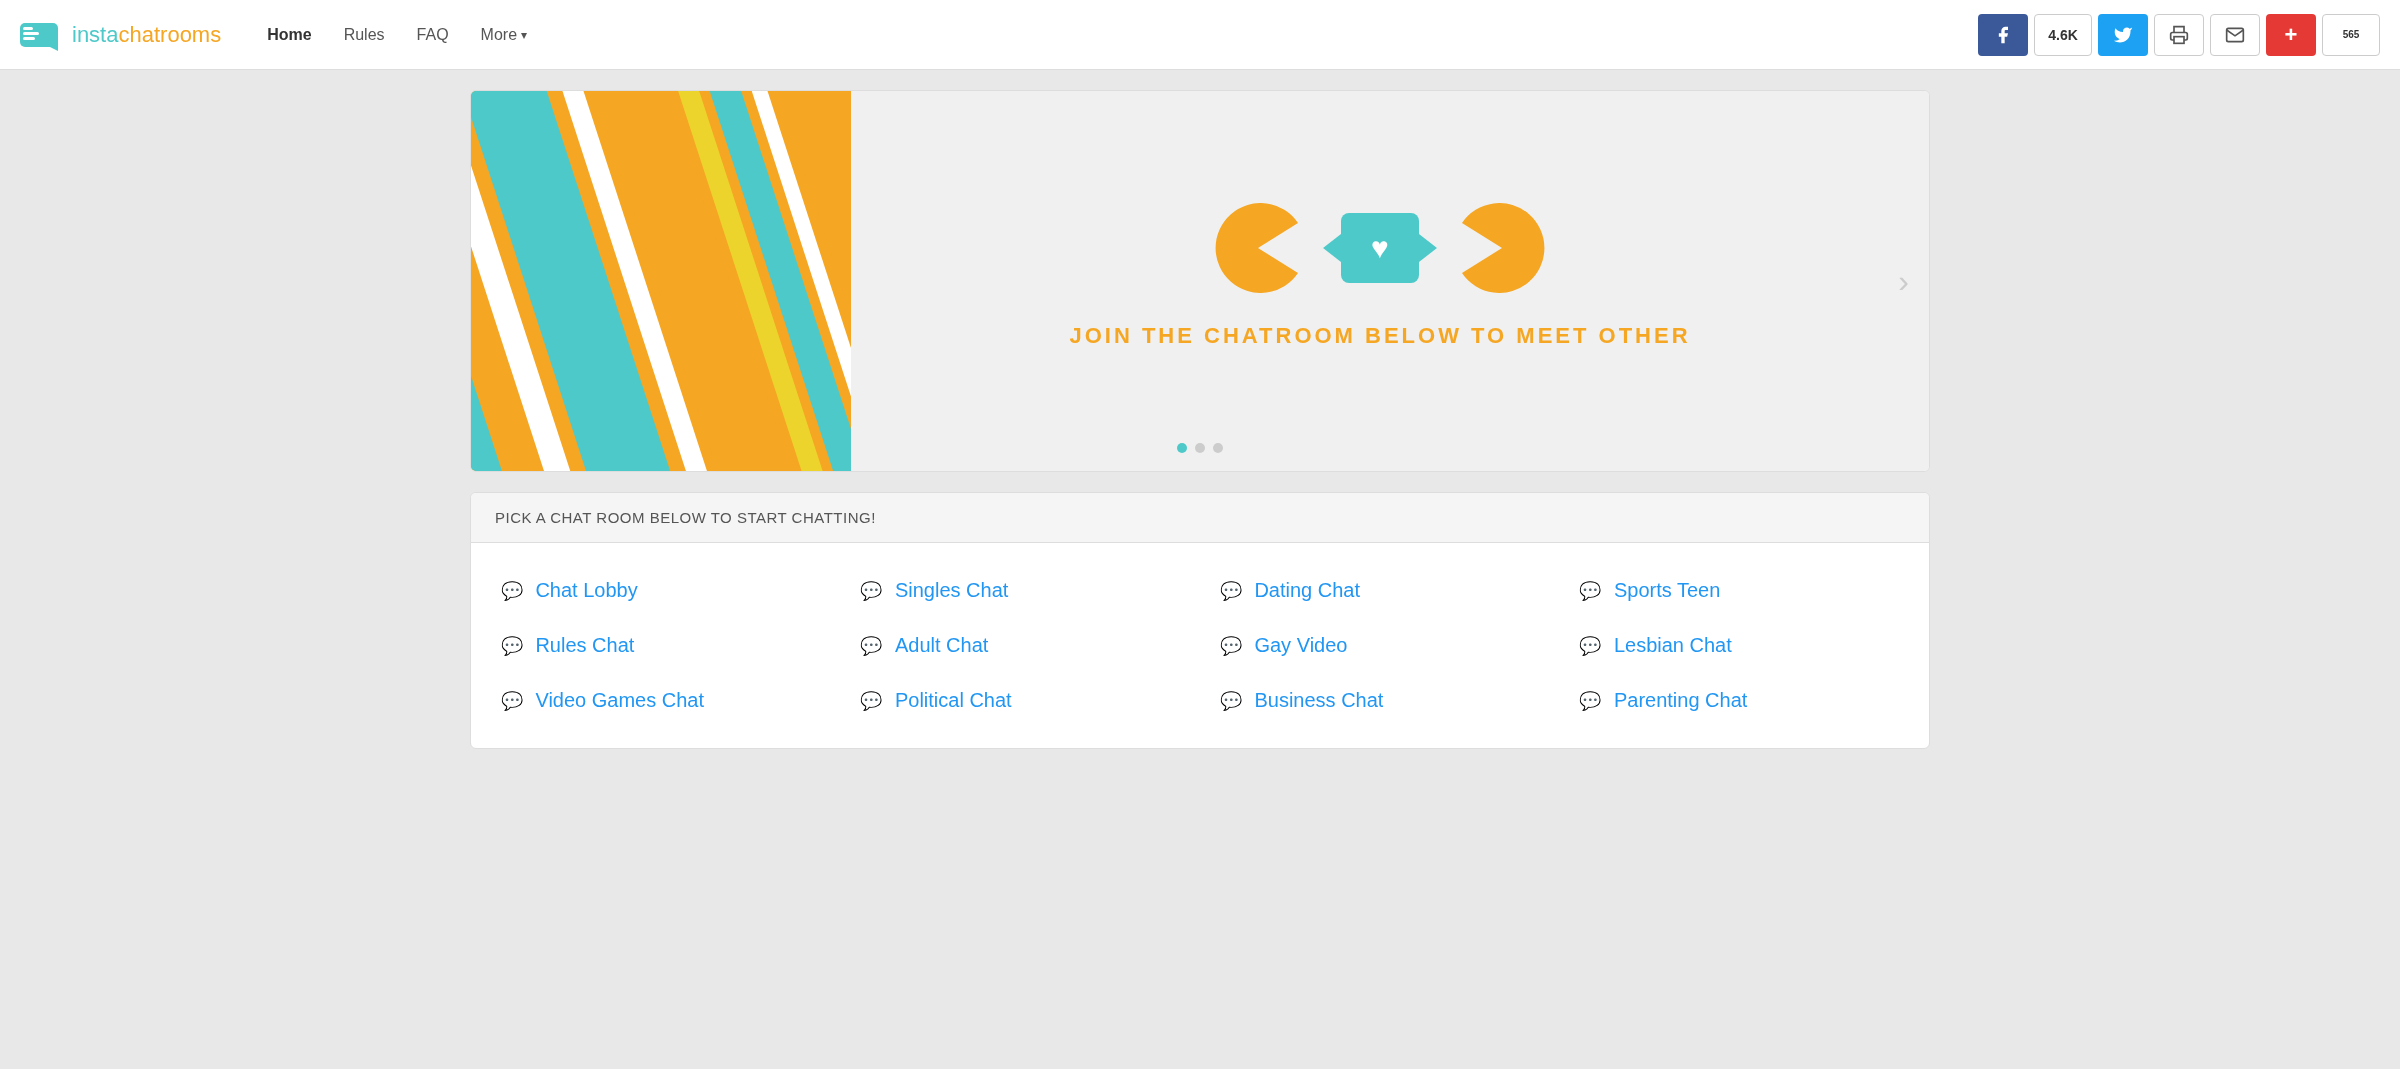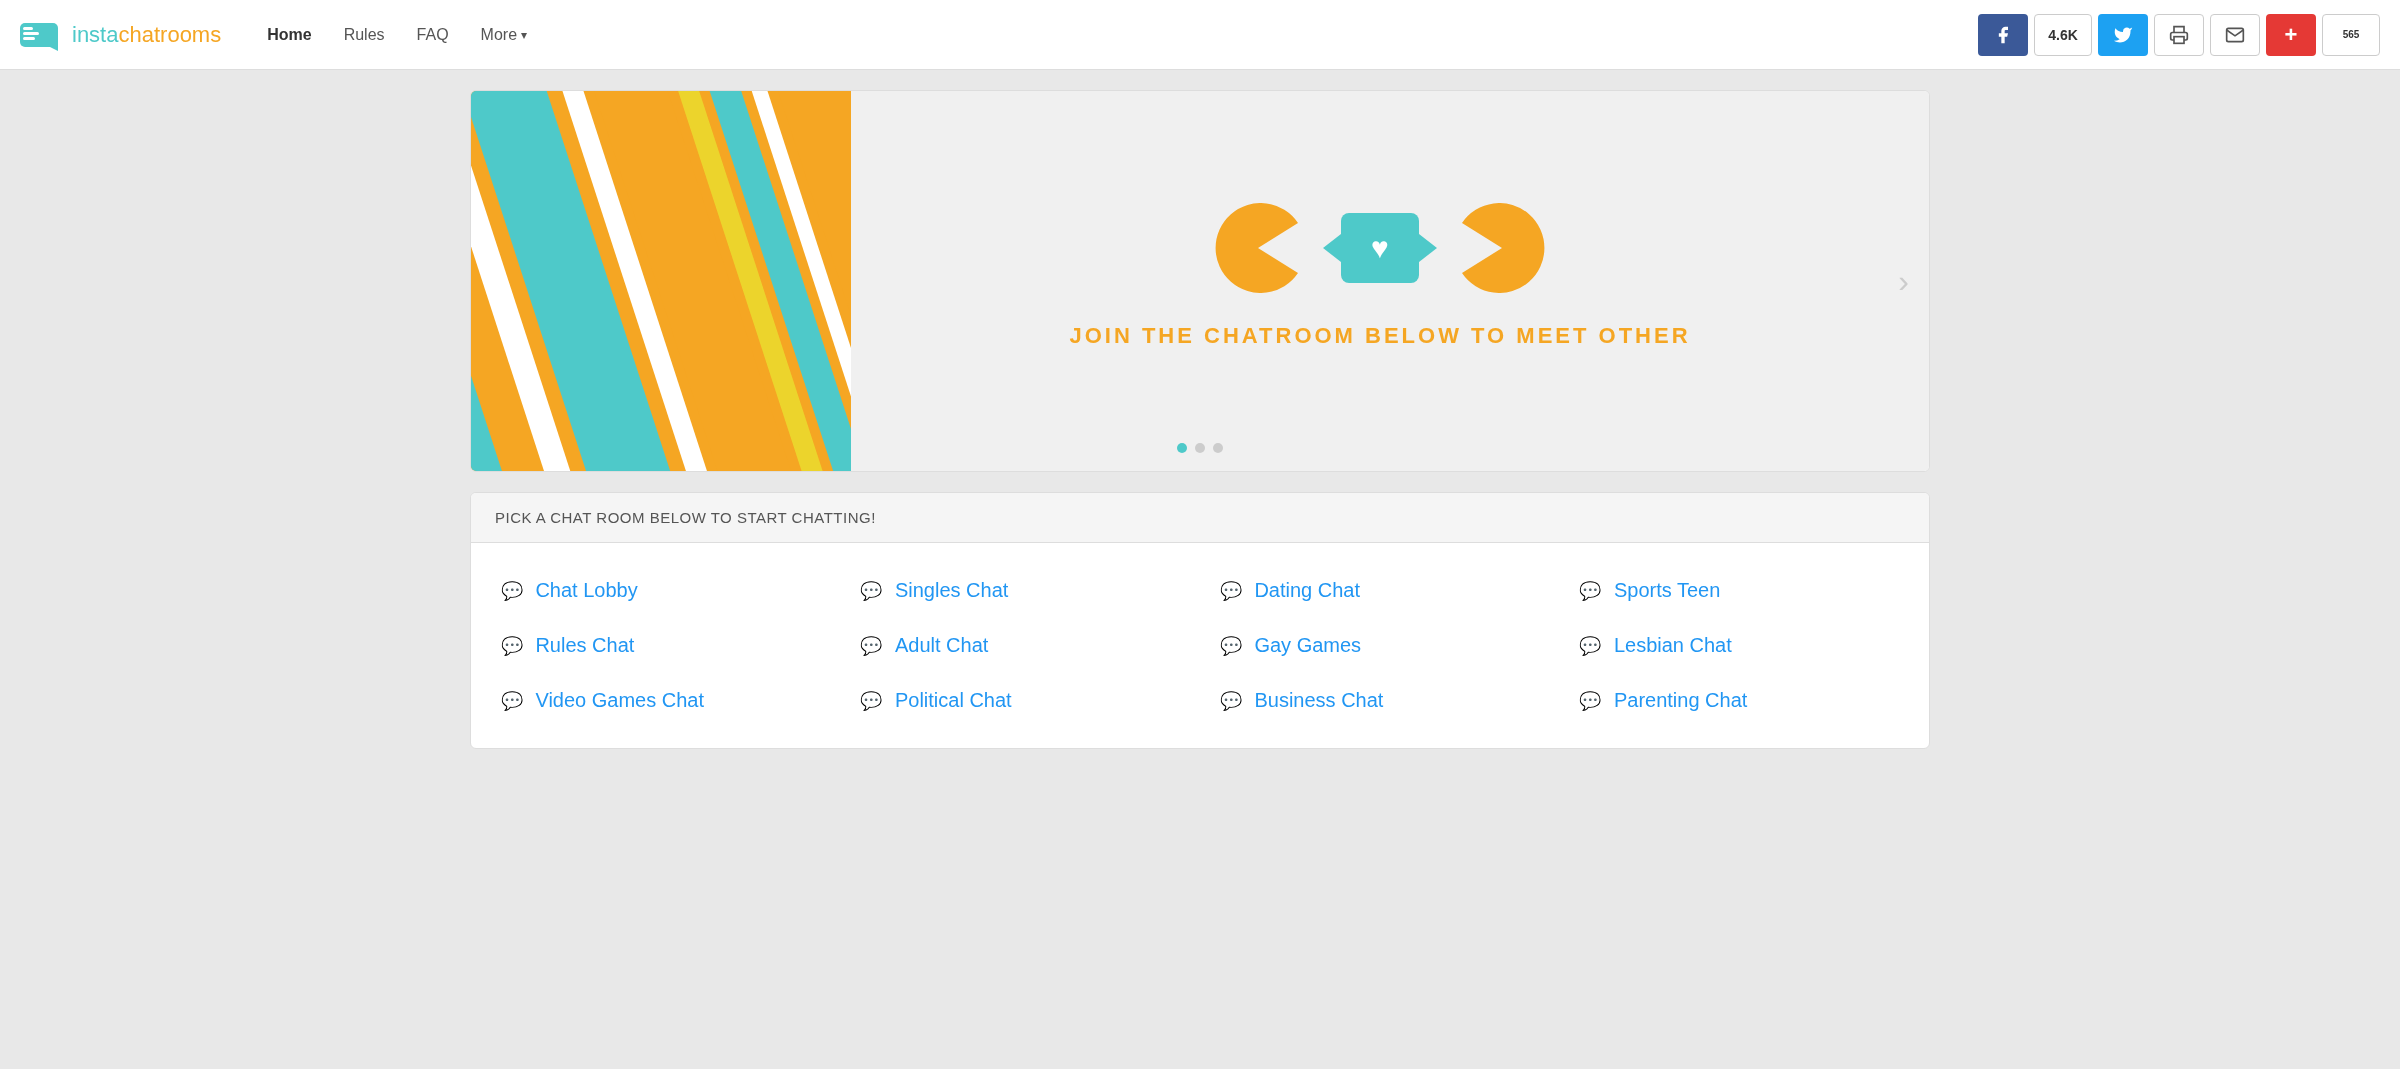--- a/index.html
+++ b/index.html
@@ -380,21 +380,21 @@
       <a class="chat-item">
         <span class="chat-icon">💬</span>
         <span class="chat-item-label">Rules Chat</span>
       </a>
       <a class="chat-item">
         <span class="chat-icon">💬</span>
         <span class="chat-item-label">Adult Chat</span>
       </a>
       <a class="chat-item">
         <span class="chat-icon">💬</span>
-        <span class="chat-item-label">Gay Games</span>
+        <span class="chat-item-label">Gay Video</span>
       </a>
       <a class="chat-item">
         <span class="chat-icon">💬</span>
         <span class="chat-item-label">Lesbian Chat</span>
       </a>
 
       <a class="chat-item">
         <span class="chat-icon">💬</span>
         <span class="chat-item-label">Video Games Chat</span>
       </a>

